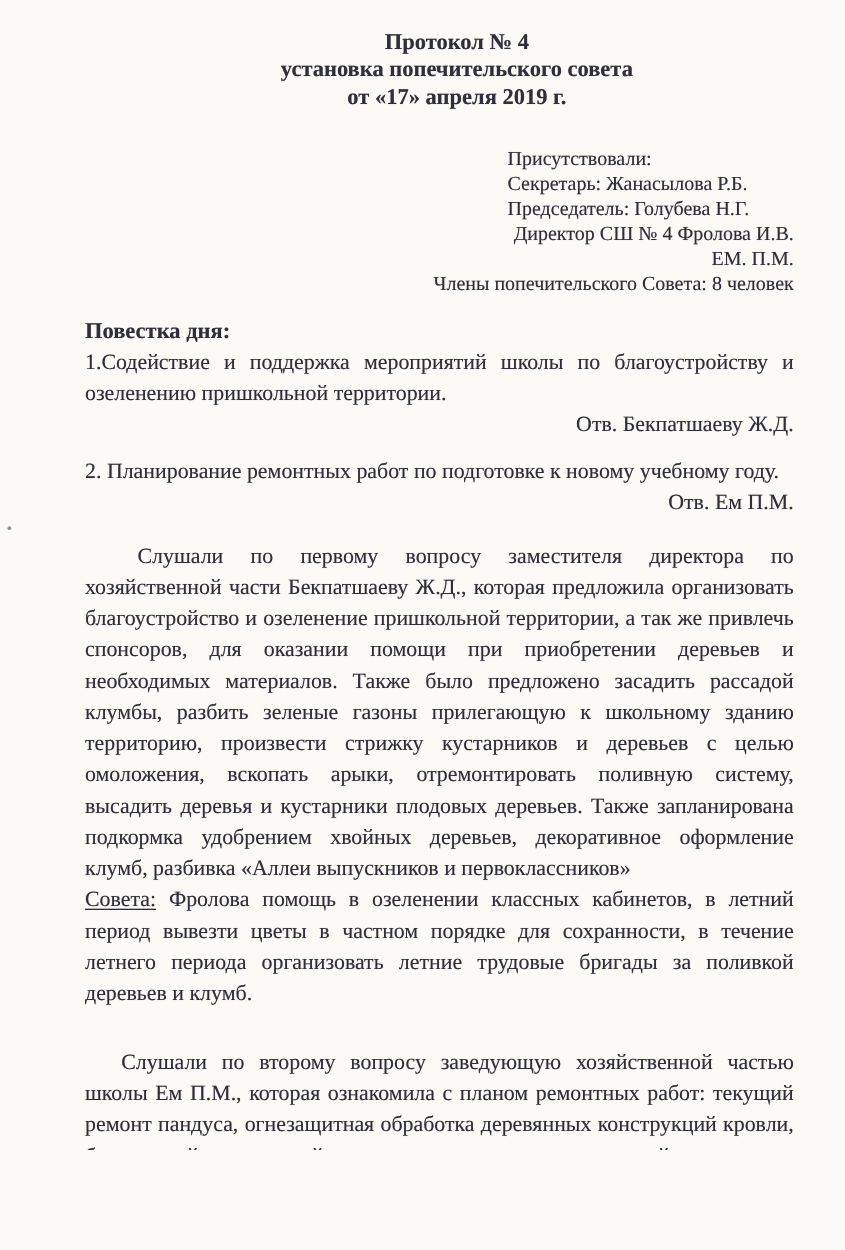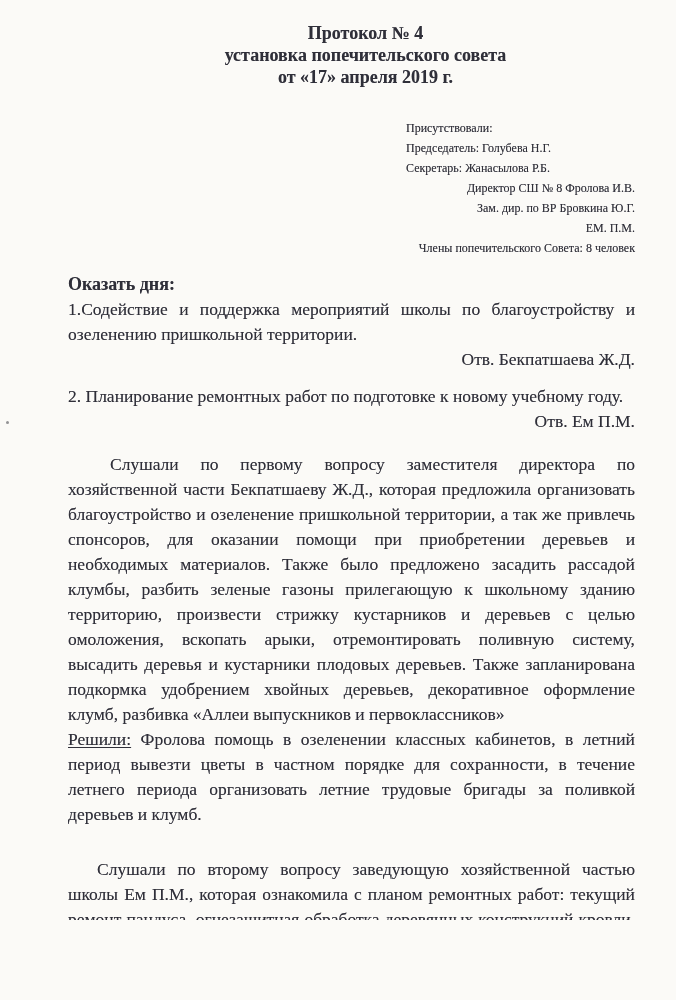--- a/index.html
+++ b/index.html
@@ -25,21 +25,21 @@
   .title-block {
     text-align: center;
     font-weight: bold;
     font-size: 18px;
     line-height: 22px;
     transform: translateX(14px);
   }
   
   .attendees {
     margin-top: 30px;
-    font-size: 12px;
+    font-size: 16px;
     line-height: 20px;
   }
   .att-line.start { text-align: left; padding-left: 338px; }
   .att-line.end   { text-align: right; }
   
   .agenda { margin-top: 14px; }
   .agenda-heading {
     font-weight: bold;
     font-size: 18px;
     line-height: 25px;
@@ -92,38 +92,37 @@
 <div class="page">
 
   <div class="title-block">
     <div>Протокол № 4</div>
     <div>установка попечительского совета</div>
     <div>от «17»  апреля  2019 г.</div>
   </div>
 
   <div class="attendees">
     <div class="att-line start">Присутствовали:</div>
+    <div class="att-line start">Секретарь: Жанасылова Р.Б.</div>
     <div class="att-line start">Председатель: Голубева Н.Г.</div>
-    <div class="att-line start">Секретарь: Жанасылова Р.Б.</div>
-    <div class="att-line end">Директор СШ № 8 Фролова И.В.</div>
-    <div class="att-line end">Зам. дир. по ВР Бровкина Ю.Г.</div>
+    <div class="att-line end">Директор СШ № 4 Фролова И.В.</div>
     <div class="att-line end">ЕМ. П.М.</div>
     <div class="att-line end">Члены попечительского Совета: 8 человек</div>
   </div>
 
   <div class="agenda">
-    <div class="agenda-heading">Оказать дня:</div>
+    <div class="agenda-heading">Повестка дня:</div>
     <p class="agenda-item-text">1.Содействие и  поддержка мероприятий школы по благоустройству и озеленению пришкольной территории.</p>
-    <div class="responsible">Отв. Бекпатшаева Ж.Д.</div>
+    <div class="responsible">Отв. Бекпатшаеву Ж.Д.</div>
     <p class="agenda-item-text second">2. Планирование ремонтных работ по подготовке к новому учебному году.</p>
     <div class="responsible">Отв. Ем П.М.</div>
   </div>
 
   <p class="body-paragraph para-first">Слушали  по первому вопросу заместителя  директора по хозяйственной части  Бекпатшаеву  Ж.Д.,  которая предложила организовать благоустройство и озеленение  пришкольной территории, а так же привлечь спонсоров, для оказании помощи при приобретении деревьев и необходимых материалов. Также было предложено засадить рассадой клумбы, разбить зеленые газоны прилегающую к школьному зданию территорию, произвести стрижку кустарников и деревьев с целью омоложения, вскопать арыки, отремонтировать поливную систему, высадить деревья и кустарники плодовых деревьев. Также запланирована подкормка удобрением хвойных деревьев, декоративное оформление клумб, разбивка «Аллеи выпускников и первоклассников»</p>
 
-  <p class="body-paragraph para-decision"><span class="decision-label">Решили:</span><span> Фролова помощь в озеленении классных кабинетов, в летний период вывезти цветы в частном порядке для сохранности, в течение летнего периода организовать летние трудовые бригады за поливкой деревьев и клумб.</span></p>
+  <p class="body-paragraph para-decision"><span class="decision-label">Совета:</span><span> Фролова помощь в озеленении классных кабинетов, в летний период вывезти цветы в частном порядке для сохранности, в течение летнего периода организовать летние трудовые бригады за поливкой деревьев и клумб.</span></p>
 
   <p class="body-paragraph para-second">Слушали по второму вопросу  заведующую  хозяйственной частью школы Ем П.М., которая ознакомила с планом ремонтных работ:  текущий ремонт пандуса, огнезащитная обработка деревянных конструкций кровли, благоустройство детской площадки, установка конструкций и покраска, промывка систем центрального отопления гидравлическим способом</p>
 
   <div class="scan-speck"></div>
   <div class="scan-edge-line"></div>
 
 </div>
 
 </body></html>

